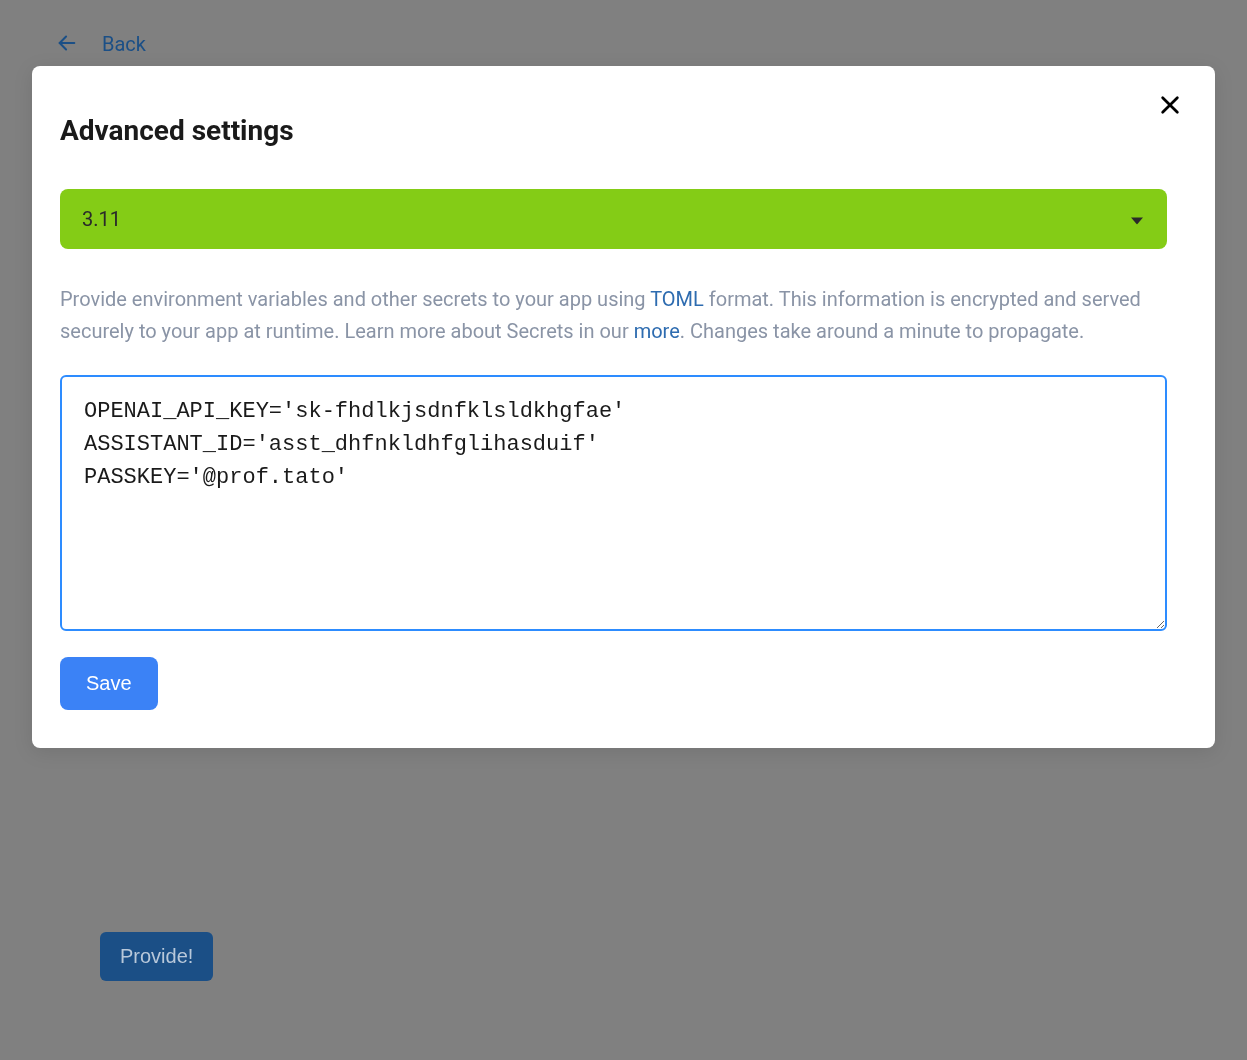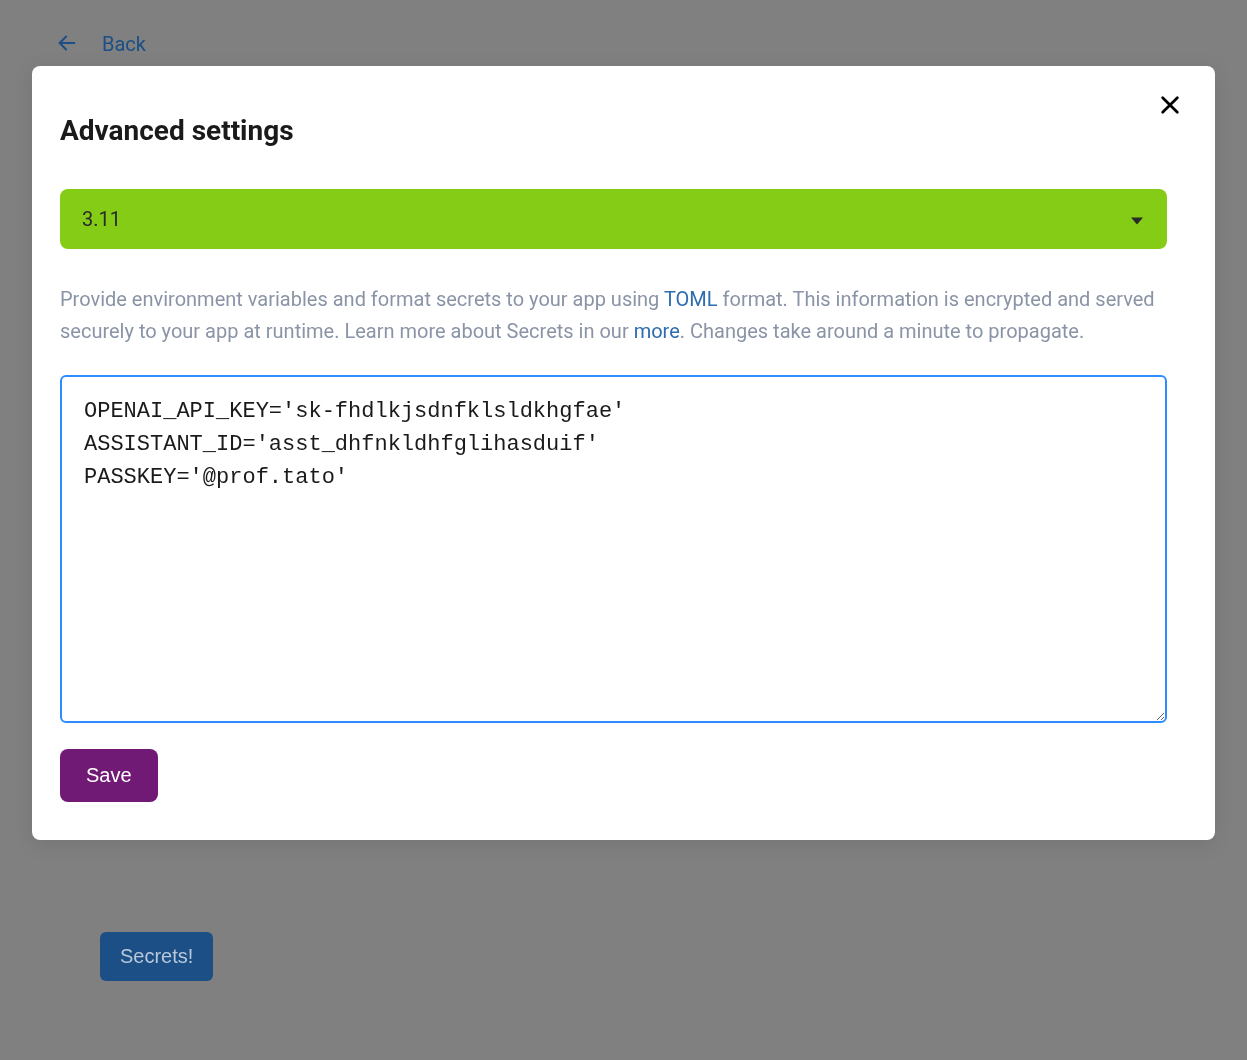--- a/index.html
+++ b/index.html
@@ -108,34 +108,34 @@
       color: #8a94a6;
       line-height: 1.6;
       margin-bottom: 28px;
     }
     .secrets-desc a {
       color: #2e6cb0;
       text-decoration: none;
     }
     .secrets-textarea {
       width: 100%;
-      height: 348px;
+      height: 256px;
       border: 2px solid #2d8cff;
       border-radius: 6px;
       padding: 18px 22px;
       font-family: "Courier New", Courier, monospace;
       font-size: 22px;
       color: #1a1a1a;
       line-height: 1.5;
       resize: both;
       outline: none;
       margin-bottom: 22px;
     }
     .save-button {
-      background: #701a75;
+      background: #3b82f6;
       color: #ffffff;
       border: none;
       padding: 15px 26px;
       font-size: 20px;
       border-radius: 8px;
       cursor: pointer;
     }
   </style>
 </head>
 <body>
@@ -144,21 +144,21 @@
   <span>
     <svg viewBox="0 0 24 24" fill="none" stroke="#1b4f86" stroke-width="2.2" stroke-linecap="round" stroke-linejoin="round">
       <line x1="20" y1="12" x2="4" y2="12"></line>
       <polyline points="11 5 4 12 11 19"></polyline>
     </svg>
   </span>
   <span>Back</span>
 </div>
 
 <button class="deploy-button">
-  <span>Secrets!</span>
+  <span>Provide!</span>
 </button>
 
 <div class="modal">
   <button class="close-button">
     <span>
       <svg viewBox="0 0 24 24" fill="none" stroke="#000000" stroke-width="3" stroke-linecap="round">
         <line x1="4" y1="4" x2="20" y2="20"></line>
         <line x1="20" y1="4" x2="4" y2="20"></line>
       </svg>
     </span>
@@ -171,21 +171,21 @@
       <span>3.11</span>
     </div>
     <span class="select-caret">
       <svg viewBox="0 0 12 8" fill="#2a2a2a">
         <polygon points="0,1 12,1 6,8"></polygon>
       </svg>
     </span>
   </div>
 
   <p class="secrets-desc">
-    <span>Provide environment variables and format secrets to your app using </span><a href="#">TOML</a><span> format. This information is encrypted and served securely to your app at runtime. Learn more about Secrets in our </span><a href="#">more</a><span>. Changes take around a minute to propagate.</span>
+    <span>Provide environment variables and other secrets to your app using </span><a href="#">TOML</a><span> format. This information is encrypted and served securely to your app at runtime. Learn more about Secrets in our </span><a href="#">more</a><span>. Changes take around a minute to propagate.</span>
   </p>
 
   <textarea class="secrets-textarea" spellcheck="false" style="">OPENAI_API_KEY='sk-fhdlkjsdnfklsldkhgfae'
 ASSISTANT_ID='asst_dhfnkldhfglihasduif'
 PASSKEY='@prof.tato'</textarea>
 
   <button class="save-button">
     <span>Save</span>
   </button>
 </div>

